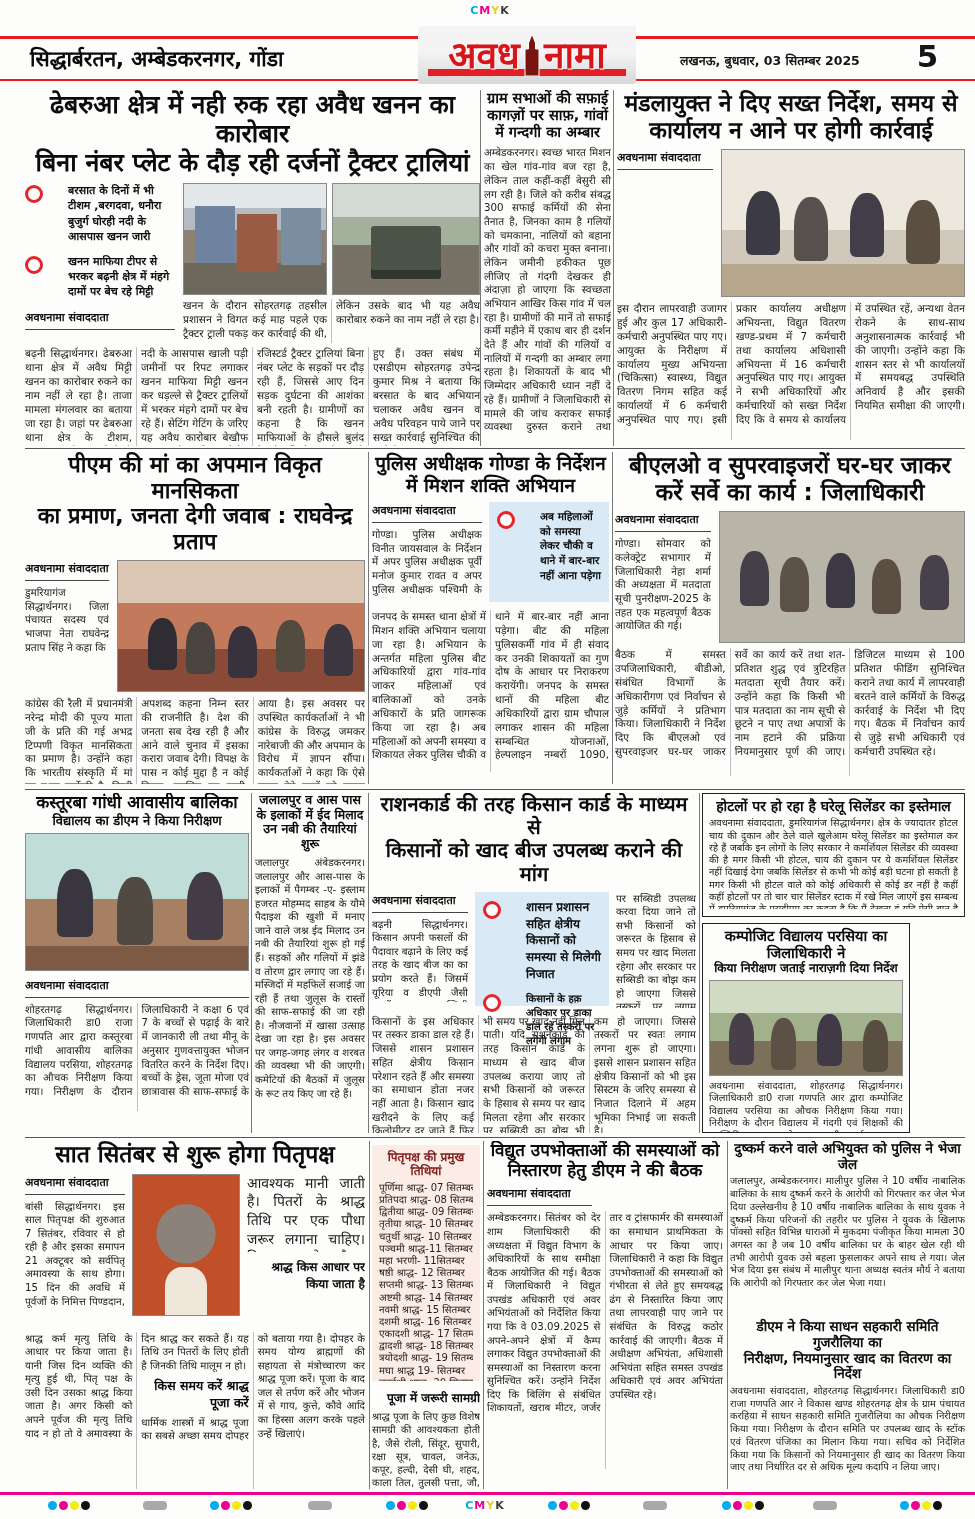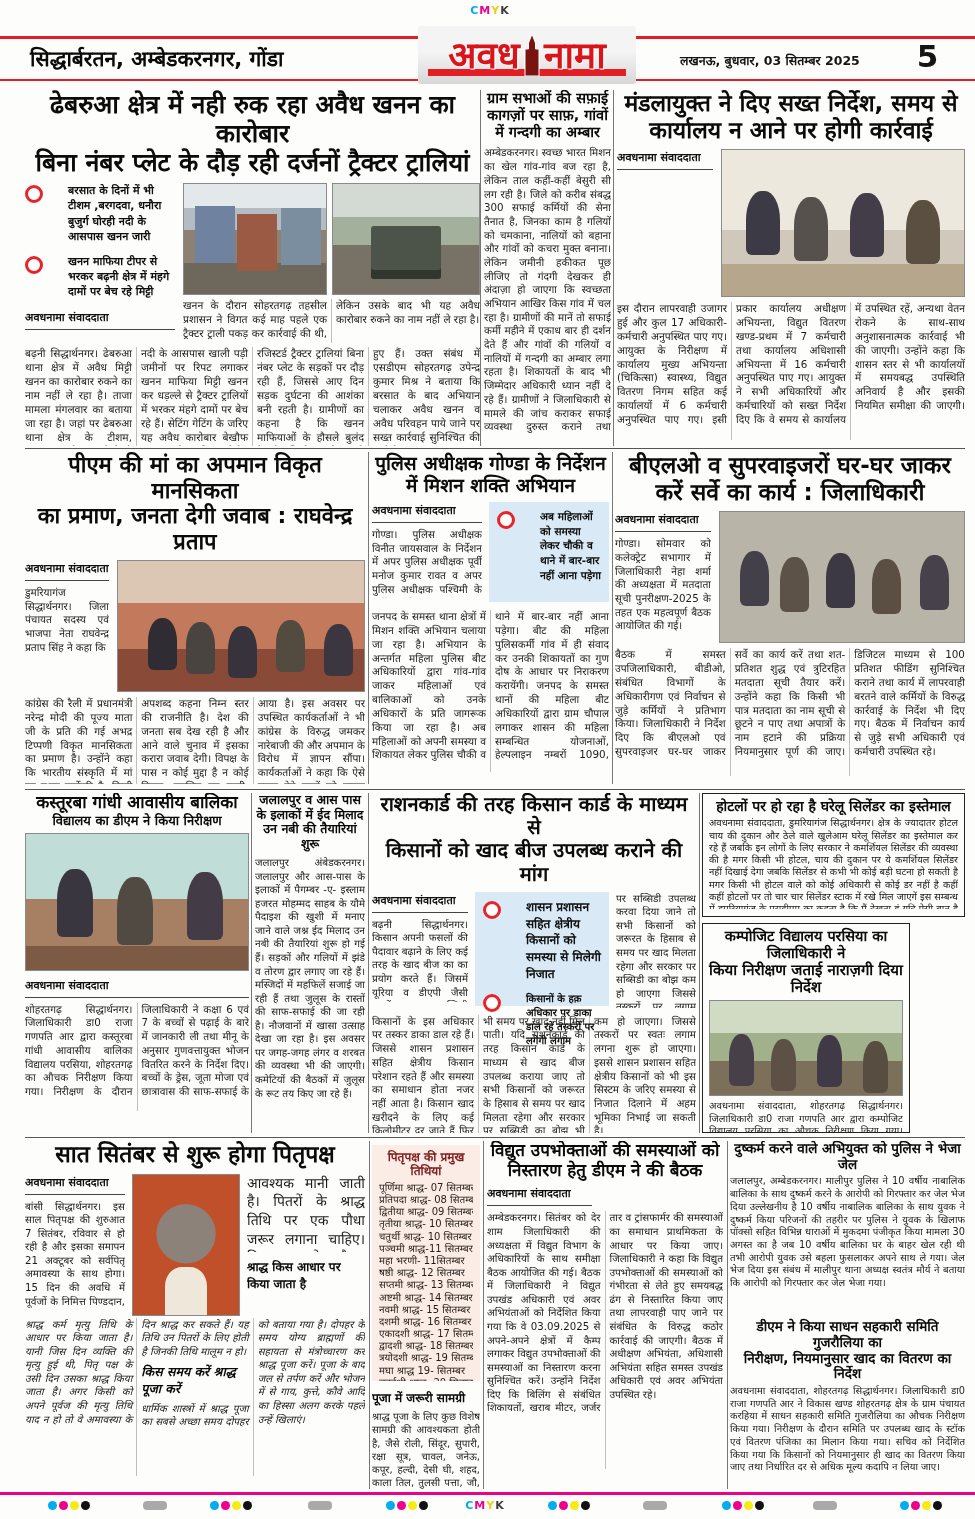--- a/index.html
+++ b/index.html
@@ -14,21 +14,21 @@
   .body{text-align:justify;color:#1b1b1b;line-height:1.33;overflow:hidden;}
   .cols2{column-count:2;column-gap:9px;column-rule:1px solid #bfbfbf;}
   .cols3{column-count:3;column-gap:9px;column-rule:1px solid #bfbfbf;}
   .cols4{column-count:4;column-gap:9px;column-rule:1px solid #bfbfbf;}
   .byline{font-weight:700;font-size:11px;color:#111;border-bottom:1.5px solid #444;padding-bottom:5px;margin-bottom:5px;}
   .bullet{display:flex;gap:25px;margin-bottom:9px;align-items:flex-start;}
   .ring{flex:0 0 12px;width:12px;height:12px;border:3.5px solid #e8232a;border-radius:50%;margin-top:2px;background:#fff;}
   .btxt{font-weight:700;font-size:11px;line-height:1.4;color:#101010;}
   .bluebox{background:#d9eaf6;padding:7px 8px;}
   .pinkbox{background:#fbece5;padding:6px 7px;}
-  .subhead{font-weight:700;text-align:left;font-size:12.5px;margin:6px 0 4px;color:#0b0b0b;}
+  .subhead{font-weight:700;text-align:right;font-size:12.5px;margin:6px 0 4px;color:#0b0b0b;}
   .photo{position:relative;overflow:hidden;border:1px solid #8a8a8a;background:#b9b4a8;}
   .ph-street{background:linear-gradient(180deg,#e3e8eb 0 22%,#b3bcc2 22% 42%,#8d8173 42% 72%,#6e675c 72% 100%);}
   .ph-street::after{content:"";position:absolute;left:8%;top:20%;width:28%;height:52%;background:#6f82a0;
         box-shadow:42px 8px 0 #9a5a43,86px 2px 0 #7b8ea0;}
   .ph-tractor{background:linear-gradient(180deg,#d3dad4 0 30%,#a3b09c 30% 55%,#777265 55% 100%);}
   .ph-tractor::after{content:"";position:absolute;left:26%;bottom:14%;width:48%;height:48%;background:#4c5349;
         border-radius:3px;box-shadow:inset 0 -9px 0 #31362e;}
   .ph-meet{background:linear-gradient(180deg,#ece8de 0 55%,#d0c9bb 55% 78%,#b5a68c 78% 100%);}
   .ph-meet::after{content:"";position:absolute;left:10%;top:28%;width:14%;height:44%;border-radius:45% 45% 6px 6px;
         background:#3c3a44;box-shadow:48px 6px 0 #57514e,104px 2px 0 #423d49,160px 9px 0 #5b4f42;}
@@ -207,41 +207,41 @@
     </div>
     <div class="body cols3" style="font-size:10.3px;height:156px;margin-top:5px;">किसानों के इस अधिकार पर तस्कर डाका डाल रहे हैं। जिससे शासन प्रशासन सहित क्षेत्रीय किसान परेशान रहते हैं और समस्या का समाधान होता नजर नहीं आता है। किसान खाद खरीदने के लिए कई किलोमीटर दूर जाते हैं फिर भी समय पर खाद नहीं मिल पाती। यदि राशनकार्ड की तरह किसान कार्ड के माध्यम से खाद बीज उपलब्ध कराया जाए तो सभी किसानों को जरूरत के हिसाब से समय पर खाद मिलता रहेगा और सरकार पर सब्सिडी का बोझ भी कम हो जाएगा। जिससे तस्करों पर स्वतः लगाम लगना शुरू हो जाएगा। इससे शासन प्रशासन सहित क्षेत्रीय किसानों को भी इस सिस्टम के जरिए समस्या से निजात दिलाने में अहम भूमिका निभाई जा सकती है।</div>
   </div>
 
   <div class="art" style="left:702px;top:793px;width:263px;height:124px;border:1.5px solid #222;box-sizing:border-box;padding:4px 6px;">
     <div class="hl" style="font-size:14px;">होटलों पर हो रहा है घरेलू सिलेंडर का इस्तेमाल</div>
     <div class="body" style="font-size:9.6px;line-height:1.28;height:92px;margin-top:3px;">अवधनामा संवाददाता, डुमरियागंज सिद्धार्थनगर। क्षेत्र के ज्यादातर होटल चाय की दुकान और ठेले वाले खुलेआम घरेलू सिलेंडर का इस्तेमाल कर रहे हैं जबकि इन लोगों के लिए सरकार ने कमर्शियल सिलेंडर की व्यवस्था की है मगर किसी भी होटल, चाय की दुकान पर ये कमर्शियल सिलेंडर नहीं दिखाई देगा जबकि सिलेंडर से कभी भी कोई बड़ी घटना हो सकती है मगर किसी भी होटल वाले को कोई अधिकारी से कोई डर नहीं है कहीं कहीं होटलों पर तो चार चार सिलेंडर स्टाक में रखे मिल जाएगें इस सम्बन्ध में डुमरियागंज के एसडीएम का कहना है कि मैं देखता हूं यदि ऐसी बात है तो उनके सिलेंडर जब्त किए जावेंगे।</div>
   </div>
   <div class="art" style="left:702px;top:923px;width:208px;height:210px;border:1.5px solid #222;box-sizing:border-box;padding:4px 6px;">
     <div class="hl" style="font-size:14.5px;">कम्पोजिट विद्यालय परसिया का जिलाधिकारी ने</div>
-    <div class="hl" style="font-size:15px;">किया निरीक्षण जताई नाराज़गी दिया निर्देश</div>
+    <div class="hl" style="font-size:12px;">किया निरीक्षण जताई नाराज़गी दिया निर्देश</div>
     <div class="photo ph-outdoor" style="width:100%;height:96px;margin-top:4px;box-sizing:border-box;"></div>
     <div class="body" style="font-size:9.8px;line-height:1.28;height:58px;margin-top:4px;">अवधनामा संवाददाता, शोहरतगढ़ सिद्धार्थनगर। जिलाधिकारी डा0 राजा गणपति आर द्वारा कम्पोजिट विद्यालय परसिया का औचक निरीक्षण किया गया। निरीक्षण के दौरान विद्यालय में गंदगी एवं शिक्षकों की उपस्थिति कम पाए जाने पर नाराजगी जताई तथा खण्ड शिक्षा अधिकारी को व्यवस्था में सुधार लाने के सख्त निर्देश दिए।</div>
   </div>
 
   <div class="hsep" style="left:25px;top:1137px;width:940px;"></div>
 
   <div class="art" style="left:25px;top:1141px;width:340px;height:348px;">
     <div class="hl" style="font-size:23px;">सात सितंबर से शुरू होगा पितृपक्ष</div>
     <div style="display:flex;gap:7px;margin-top:6px;height:142px;">
       <div style="flex:0 0 100px;">
         <div class="byline">अवधनामा संवाददाता</div>
         <div class="body" style="font-size:10.2px;height:108px;">बांसी सिद्धार्थनगर। इस साल पितृपक्ष की शुरुआत 7 सितंबर, रविवार से हो रही है और इसका समापन 21 अक्टूबर को सर्वपितृ अमावस्या के साथ होगा। 15 दिन की अवधि में पूर्वजों के निमित्त पिण्डदान, तर्पण और श्राद्ध कर्म किया जाता है।</div>
       </div>
       <div class="photo ph-priest" style="flex:0 0 106px;height:140px;"></div>
       <div style="flex:1;overflow:hidden;">
         <div class="body" style="font-size:14px;height:78px;">आवश्यक मानी जाती है। पितरों के श्राद्ध तिथि पर एक पौधा जरूर लगाना चाहिए। पितृ पक्ष के दौरान पितरों का श्राद्ध करने से उनकी आत्मा को शांति मिलती है।</div>
         <div class="subhead" style="font-size:12px;">श्राद्ध किस आधार पर किया जाता है</div>
       </div>
     </div>
-    <div class="cols3 body" style="font-size:10.2px;height:158px;margin-top:2px;font-style:italic;">
+    <div class="cols3 body" style="font-size:10.2px;height:158px;margin-top:16px;">
       <div>श्राद्ध कर्म मृत्यु तिथि के आधार पर किया जाता है। यानी जिस दिन व्यक्ति की मृत्यु हुई थी, पितृ पक्ष के उसी दिन उसका श्राद्ध किया जाता है। अगर किसी को अपने पूर्वज की मृत्यु तिथि याद न हो तो वे अमावस्या के दिन श्राद्ध कर सकते हैं। यह तिथि उन पितरों के लिए होती है जिनकी तिथि मालूम न हो।</div>
       <div class="subhead">किस समय करें श्राद्ध पूजा करें</div>
       <div>धार्मिक शास्त्रों में श्राद्ध पूजा का सबसे अच्छा समय दोपहर को बताया गया है। दोपहर के समय योग्य ब्राह्मणों की सहायता से मंत्रोच्चारण कर श्राद्ध पूजा करें। पूजा के बाद जल से तर्पण करें और भोजन में से गाय, कुत्ते, कौवे आदि का हिस्सा अलग करके पहले उन्हें खिलाएं।</div>
     </div>
   </div>
 
   <div class="art" style="left:372px;top:1145px;width:108px;height:344px;">
     <div class="pinkbox" style="height:224px;overflow:hidden;">
       <div class="hl" style="font-size:12px;color:#7f1d1d;margin-bottom:3px;">पितृपक्ष की प्रमुख तिथियां</div>
       <div class="tithi-item">पूर्णिमा श्राद्ध- 07 सितम्बर</div>

